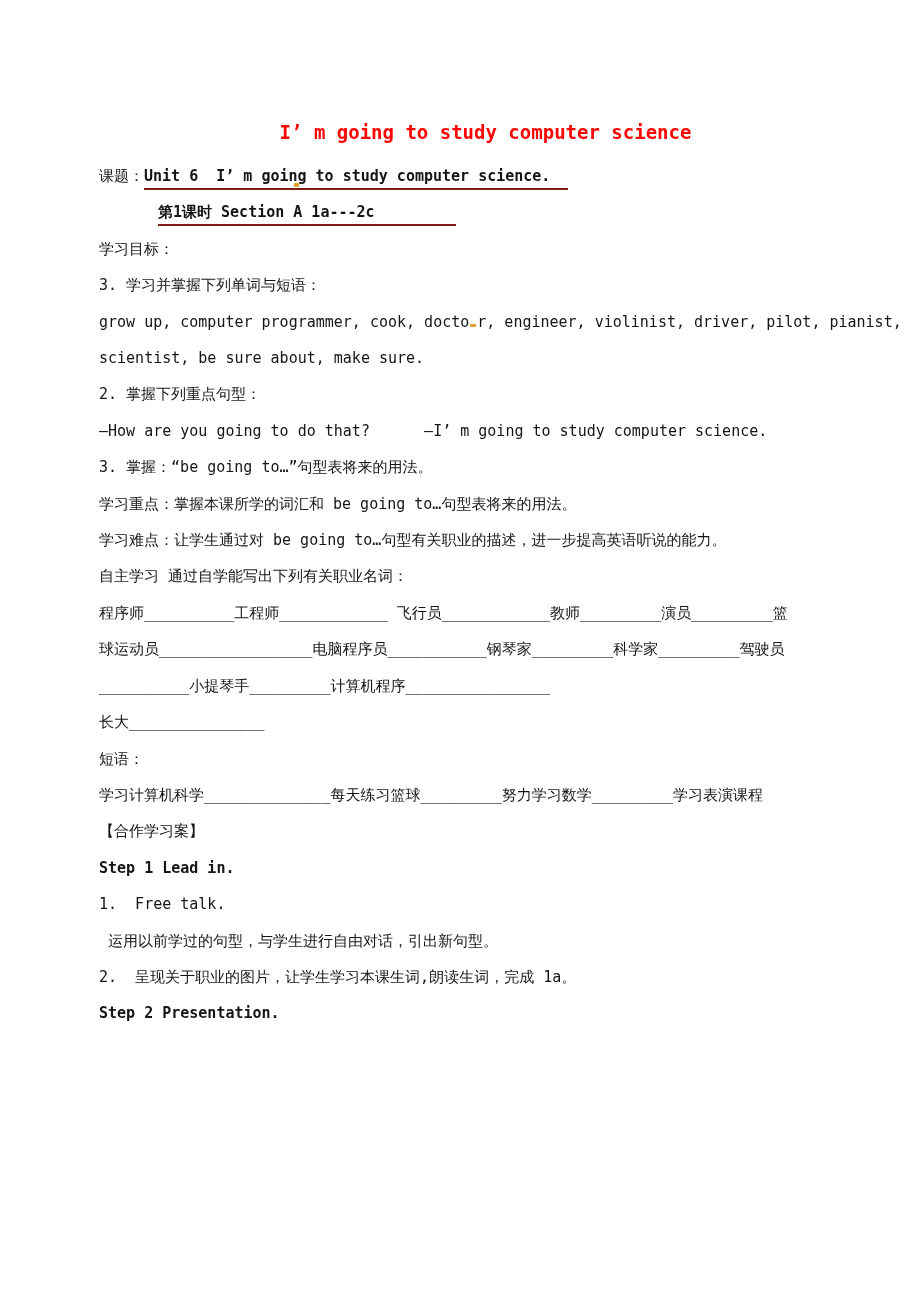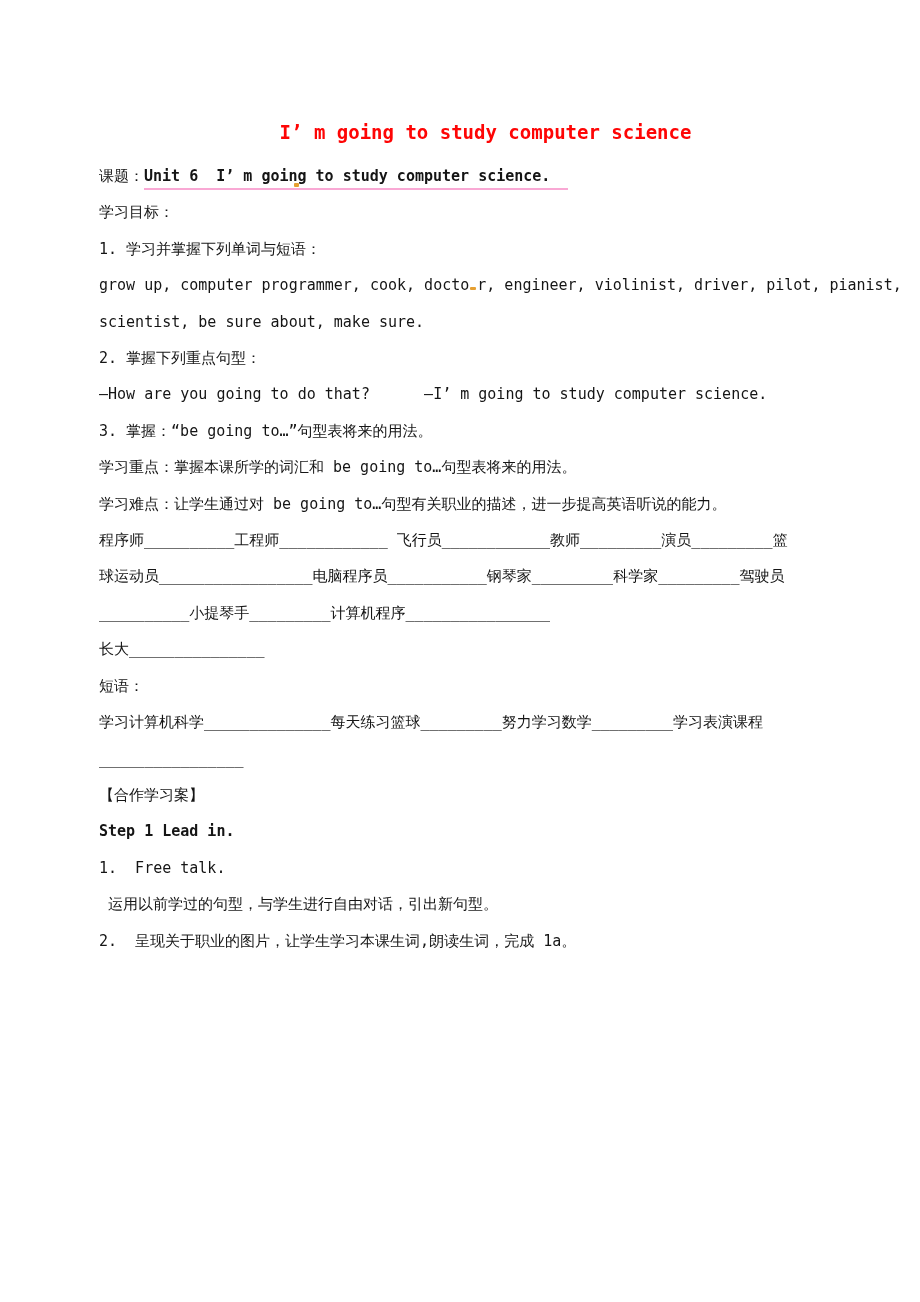--- a/index.html
+++ b/index.html
@@ -30,21 +30,21 @@
   }
   .b{font-weight:bold;}
   .ind-lesson{padding-left:59px;}
   .ind-type{padding-left:44px;}
   .u{
     display:inline-block;
     position:relative;
     white-space:pre;
     line-height:22px;
     padding-bottom:1px;
-    border-bottom:2px solid #f9a8d4;
+    border-bottom:2px solid #7f1d1d;
     vertical-align:baseline;
   }
   .ink-dot{
     position:absolute;
     left:150px;bottom:1px;
     width:5px;height:4px;
     background:#e6a032;
     border-radius:1px;
   }
   .ink-inline{
@@ -57,61 +57,63 @@
 </style>
 </head>
 <body>
 
 <div class="page">
 
   <h1 class="title">I’ m going to study computer science</h1>
 
   <p class="ln"><span>课题：</span><span class="u b"><span>Unit 6  I’ m going to study computer science.  </span><i class="ink-dot"></i></span></p>
 
+  <p class="ln ind-lesson"><span class="u b"><span>第1课时 Section A 1a---2c         </span></span></p>
 
 
   <p class="ln">学习目标：</p>
 
-  <p class="ln">1. 学习并掌握下列单词与短语：</p>
+  <p class="ln">3. 学习并掌握下列单词与短语：</p>
 
   <p class="ln"><span>grow up, computer programmer, cook, docto</span><i class="ink-inline"></i><span>r, engineer, violinist, driver, pilot, pianist,</span></p>
 
   <p class="ln">scientist, be sure about, make sure.</p>
 
   <p class="ln">2. 掌握下列重点句型：</p>
 
 
   <p class="ln">—How are you going to do that?      —I’ m going to study computer science.</p>
 
   <p class="ln">3. 掌握：“be going to…”句型表将来的用法。</p>
 
   <p class="ln">学习重点：掌握本课所学的词汇和 be going to…句型表将来的用法。</p>
 
   <p class="ln">学习难点：让学生通过对 be going to…句型有关职业的描述，进一步提高英语听说的能力。</p>
 
 
+  <p class="ln">自主学习 通过自学能写出下列有关职业名词：</p>
 
   <p class="ln">程序师__________工程师____________ 飞行员____________教师_________演员_________篮</p>
 
   <p class="ln">球运动员_________________电脑程序员___________钢琴家_________科学家_________驾驶员</p>
 
   <p class="ln">__________小提琴手_________计算机程序________________</p>
 
   <p class="ln">长大_______________</p>
 
   <p class="ln">短语：</p>
 
   <p class="ln">学习计算机科学______________每天练习篮球_________努力学习数学_________学习表演课程</p>
 
-  <p class="ln">________________</p>
 
   <p class="ln">【合作学习案】</p>
 
   <p class="ln b">Step 1 Lead in.</p>
 
   <p class="ln">1.  Free talk.</p>
 
   <p class="ln"> 运用以前学过的句型，与学生进行自由对话，引出新句型。</p>
 
   <p class="ln">2.  呈现关于职业的图片，让学生学习本课生词,朗读生词，完成 1a。</p>
 
+  <p class="ln b">Step 2 Presentation.</p>
 
 </div>
 
 </body></html>

